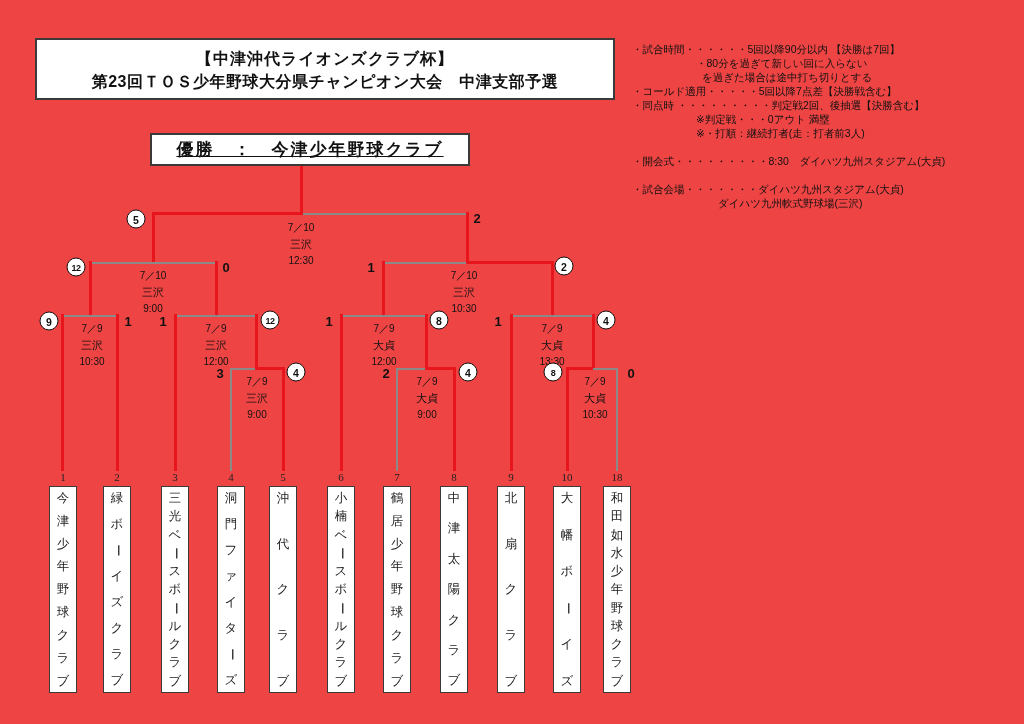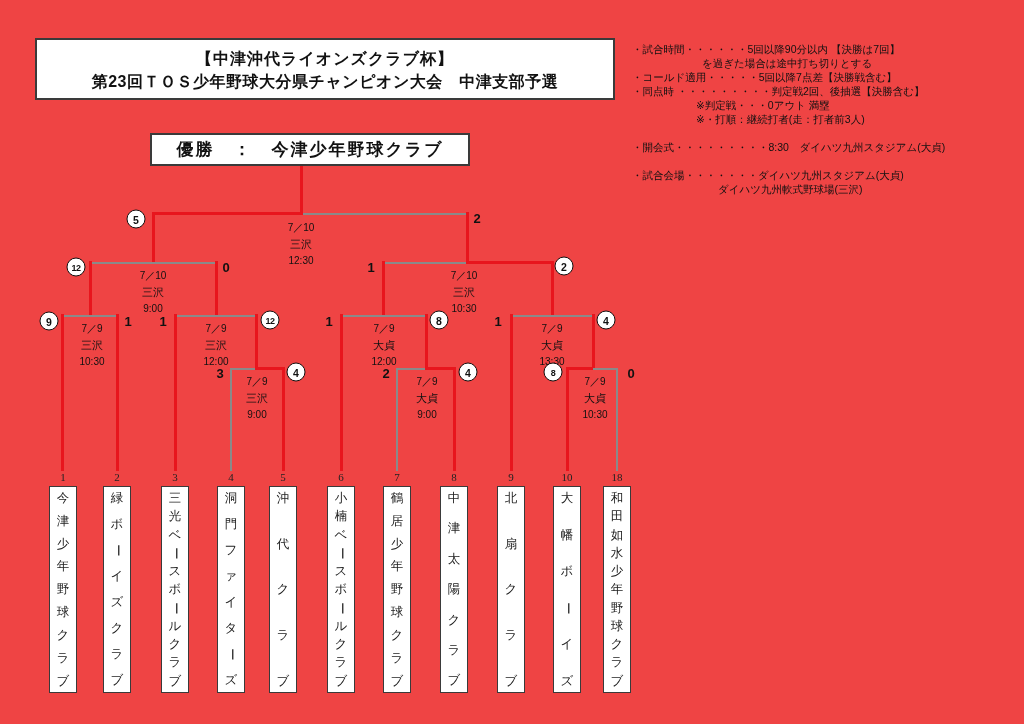--- a/index.html
+++ b/index.html
@@ -3,21 +3,21 @@
 <meta charset="utf-8">
 <style>
   html,body{margin:0;padding:0;background:#fff;}
   #page{position:relative;width:1024px;height:724px;background:#ef4444;overflow:hidden;
         font-family:"Liberation Sans","DejaVu Sans",sans-serif;color:#111;}
   
   .frame{position:absolute;border:2px solid #3a3a3a;background:#fff;box-sizing:border-box;}
   #title-box{left:35px;top:38px;width:580px;height:62px;text-align:center;}
   #title-box .t1{font-weight:bold;font-size:16px;margin-top:9px;letter-spacing:1px;}
   #title-box .t2{font-weight:bold;font-size:16px;margin-top:2px;letter-spacing:0.5px;}
-  #champ-box{left:150px;top:133px;width:320px;height:33px;text-align:center;}
+  #champ-box{left:150px;top:133px;width:320px;height:33px;text-align:center;text-decoration:underline;}
   #champ-box .c{font-weight:bold;font-size:17px;line-height:30px;letter-spacing:2px;}
   
   #notes{position:absolute;left:632px;top:42px;width:380px;font-size:10.5px;line-height:14px;color:#111;}
   #notes .ln{white-space:nowrap;}
   #notes .i1{padding-left:64px;}
   #notes .i2{padding-left:70px;}
   #notes .i3{padding-left:86px;}
   #notes .gap{margin-top:14px;}
   
   .hline{position:absolute;height:2px;background:#8a8a8a;}
@@ -49,20 +49,21 @@
 
 <div id="page">
 
   <div class="frame" id="title-box">
     <div class="t1">【中津沖代ライオンズクラブ杯】</div>
     <div class="t2">第23回ＴＯＳ少年野球大分県チャンピオン大会　中津支部予選</div>
   </div>
 
   <div id="notes">
       <div class="ln">・試合時間・・・・・・5回以降90分以内 【決勝は7回】</div>
+      <div class="ln i1">・80分を過ぎて新しい回に入らない</div>
       <div class="ln i2">を過ぎた場合は途中打ち切りとする</div>
       <div class="ln">・コールド適用・・・・・5回以降7点差【決勝戦含む】</div>
       <div class="ln">・同点時 ・・・・・・・・・判定戦2回、後抽選【決勝含む】</div>
       <div class="ln i1">※判定戦・・・0アウト 満塁</div>
       <div class="ln i1">※・打順：継続打者(走：打者前3人)</div>
       <div class="ln gap">・開会式・・・・・・・・・8:30　ダイハツ九州スタジアム(大貞)</div>
       <div class="ln gap">・試合会場・・・・・・・ダイハツ九州スタジアム(大貞)</div>
       <div class="ln i3">ダイハツ九州軟式野球場(三沢)</div>
     </div>
 

